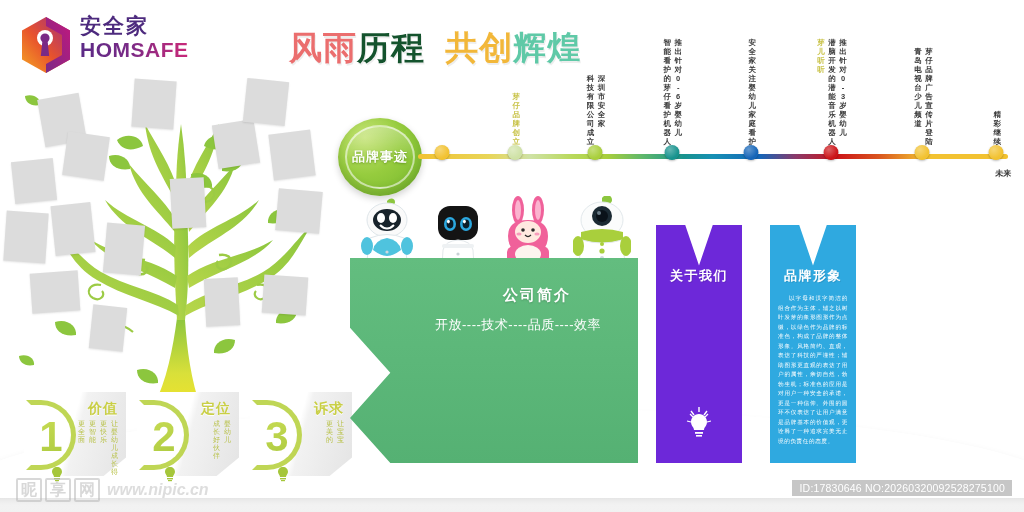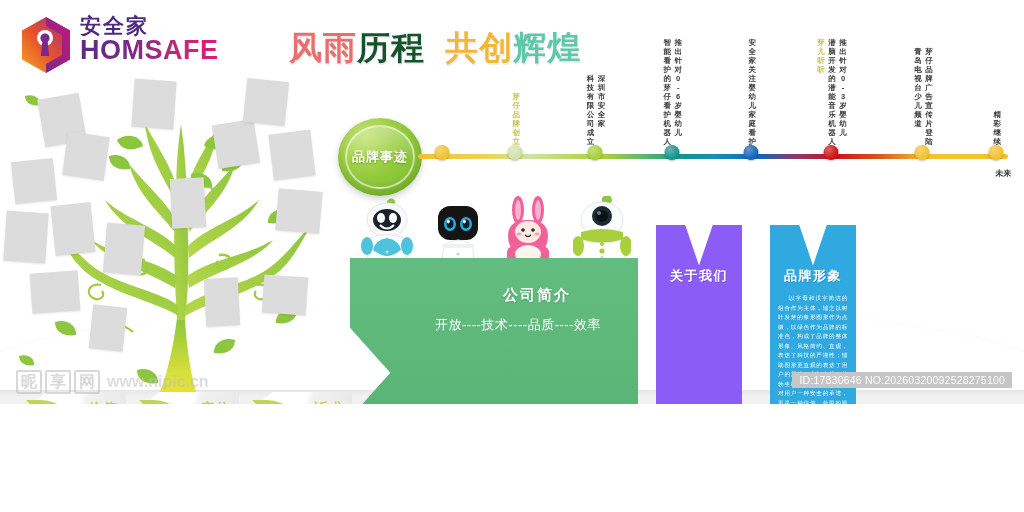--- a/index.html
+++ b/index.html
@@ -3,21 +3,21 @@
 <meta charset="utf-8">
 <style>
   * { margin:0; padding:0; box-sizing:border-box; }
   html, body {
     width:1024px; height:512px;
     font-family:"Liberation Sans", sans-serif;
     background:#ffffff;
     overflow:hidden;
   }
   #stage {
-    position:relative; width:1024px; height:404px;
+    position:relative; width:1024px; height:512px;
     background:#ffffff; overflow:hidden;
   }
 
   
   .floor {
     position:absolute; left:0; bottom:0; width:1024px; height:54px;
     background:linear-gradient(to bottom, #ffffff 0%, #fafafa 35%, #f1f1f1 100%);
   }
   .floor-curve {
     position:absolute; left:-5%; bottom:14px; width:110%; height:90px;
@@ -28,21 +28,21 @@
 
   
   .logo-block { position:absolute; left:18px; top:14px; width:205px; height:60px; }
   .logo-mark  { position:absolute; left:0; top:2px; width:56px; height:58px; }
   .logo-text  { position:absolute; left:62px; top:0px; width:145px; }
   .logo-cn {
     font-size:21px; font-weight:bold; letter-spacing:2px;
     color:#4d2a7e; line-height:24px;
   }
   .logo-en {
-    font-size:27px; font-weight:bold; letter-spacing:0.5px;
+    font-size:21px; font-weight:bold; letter-spacing:0.5px;
     line-height:24px;
     background:linear-gradient(90deg,#5b2a86 0%,#7b2a86 35%,#c22a7a 70%,#e0157c 100%);
     -webkit-background-clip:text; background-clip:text; color:transparent;
   }
 
   
   .headline {
     position:absolute; left:262px; top:26px;
     font-size:33px; font-weight:bold; letter-spacing:1px;
     white-space:nowrap;
@@ -190,21 +190,21 @@
   .wm {
     position:absolute; left:16px; bottom:10px;
     display:flex; align-items:center; gap:7px; opacity:.55;
   }
   .wm-boxes { display:flex; gap:3px; }
   .wm-boxes span {
     width:26px; height:24px; border:2px solid #b9b9b9; border-radius:2px;
     color:#b9b9b9; font-size:16px; font-weight:bold; text-align:center;
     line-height:20px;
   }
-  .wm-url { font-size:16px; color:#c2c2c2; font-weight:bold; }
+  .wm-url { font-size:16px; font-style:italic; color:#c2c2c2; font-weight:bold; }
   .idtag {
     position:absolute; right:12px; bottom:16px;
     background:#c6c6c6; color:#ffffff;
     font-size:10.5px; padding:2px 7px; letter-spacing:0.2px;
     font-family:"Liberation Sans", sans-serif;
   }
 </style>
 </head>
 <body>
 
@@ -488,21 +488,21 @@
         <circle cx="29" cy="62" r="2" fill="#cfd8dd"></circle>
       </svg>
     </div>
   </div>
 
   <div class="banner-green">
     <div class="banner-title">公司简介</div>
     <div class="banner-sub">开放----技术----品质----效率</div>
   </div>
 
-  <div class="panel" style="left:656px; background:#8b5cf6;">
+  <div class="panel" style="left:656px; background:#6d28d9;">
     <div class="panel-title">关于我们</div>
     <div class="panel-body"></div>
     <div class="panel-icon" style="bottom:26px;">
       <svg viewBox="0 0 26 30" width="26" height="30">
         <path d="M13 0 l0 5 M5 4 l3 4 M21 4 l-3 4" stroke="#ffffff" stroke-width="1.4" fill="none"></path>
         <path d="M13 7 c5 0 8 4 8 8 c0 4 -3 5 -3 8 l-10 0 c0 -3 -3 -4 -3 -8 c0 -4 3 -8 8 -8 Z" fill="#ffffff"></path>
         <rect x="9" y="25" width="8" height="1.8" fill="#ffffff"></rect>
         <rect x="10" y="28" width="6" height="1.6" fill="#ffffff"></rect>
         <path d="M1 14 l4 1 M25 14 l-4 1 M4 7 l3 3 M22 7 l-3 3" stroke="#ffffff" stroke-width="1.2"></path>
       </svg>

